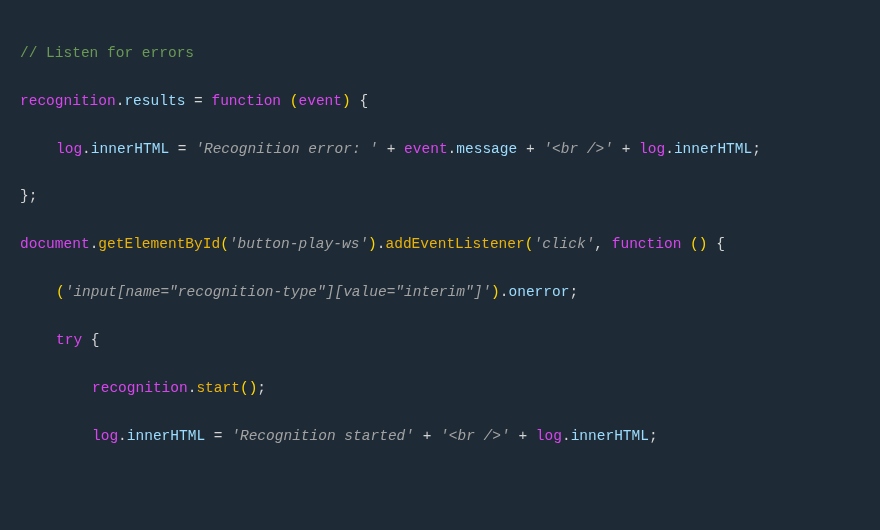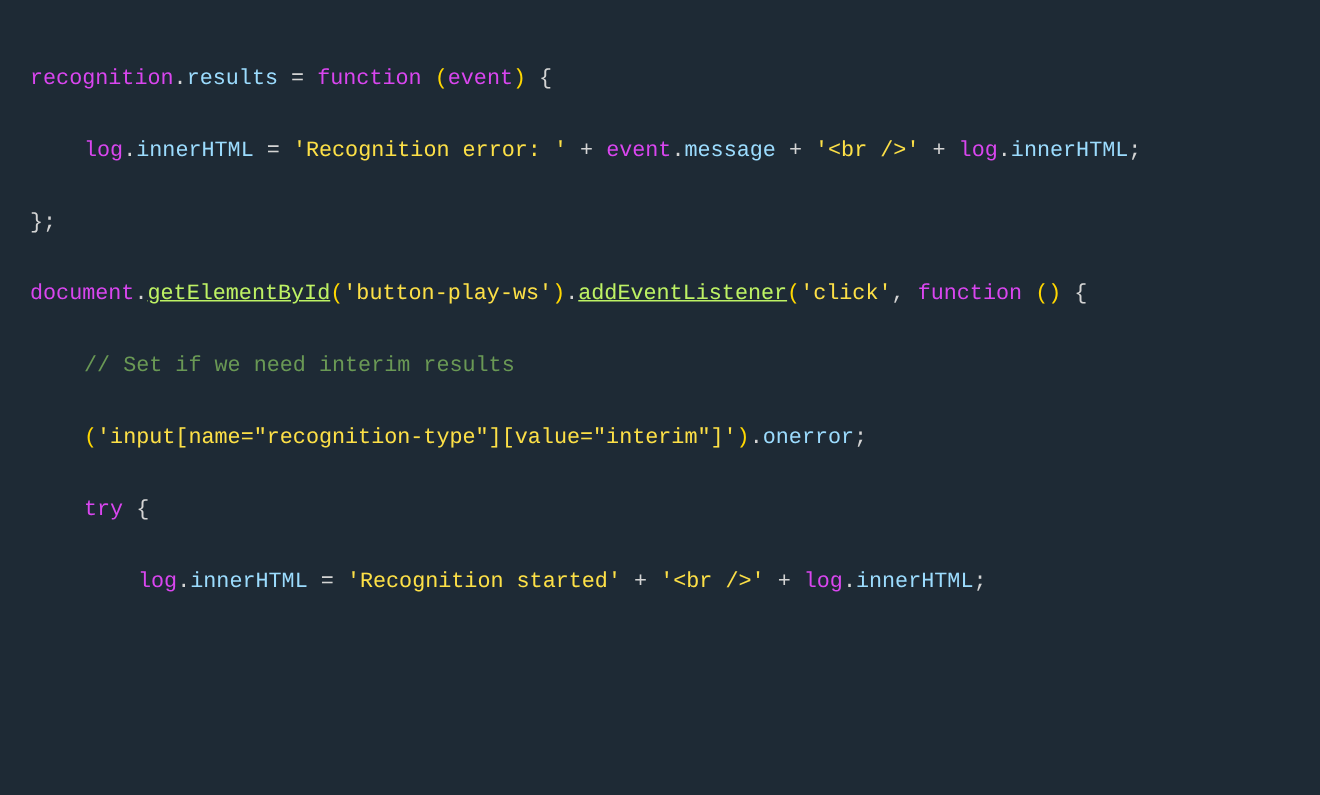--- a/index.html
+++ b/index.html
@@ -11,43 +11,44 @@
       width: 880px;
       height: 530px;
       overflow: hidden;
     }
     .code-block {
       padding: 18px 20px;
       white-space: pre;
       color: #cdd6e0;
     }
     .kw { color: #d946ef; }       
-    .fn { color: #bef264; text-decoration: underline; }       
-    .str { color: #fde047; }      
+    .fn { color: #eab308; }       
+    .str { color: #a3a3a3; font-style: italic; }      
     .prop { color: #9cdcfe; }     
     .op { color: #d4d4d4; }       
     .comment { color: #6a9955; }  
     .paren { color: #ffd700; }
     .plus { color: #d4d4d4; }
     .obj { color: #d946ef; }
     .line { display: block; }
     .indent1 { display: inline-block; width: 36px; }
     .indent2 { display: inline-block; width: 72px; }
   </style>
 </head>
 <body>
 
 <div class="code-block">
+<span class="line"><span class="comment">// Listen for errors</span></span>
 <span class="line"><span class="obj">recognition</span><span class="op">.</span><span class="prop">results</span> <span class="op">=</span> <span class="kw">function</span> <span class="paren">(</span><span class="obj">event</span><span class="paren">)</span> <span class="op">{</span></span>
 <span class="line"><span class="indent1"></span><span class="obj">log</span><span class="op">.</span><span class="prop">innerHTML</span> <span class="op">=</span> <span class="str">'Recognition error: '</span> <span class="plus">+</span> <span class="obj">event</span><span class="op">.</span><span class="prop">message</span> <span class="plus">+</span> <span class="str">'&lt;br /&gt;'</span> <span class="plus">+</span> <span class="obj">log</span><span class="op">.</span><span class="prop">innerHTML</span><span class="op">;</span></span>
 <span class="line"><span class="op">};</span></span>
 <span class="line"><span class="obj">document</span><span class="op">.</span><span class="fn">getElementById</span><span class="paren">(</span><span class="str">'button-play-ws'</span><span class="paren">)</span><span class="op">.</span><span class="fn">addEventListener</span><span class="paren">(</span><span class="str">'click'</span><span class="op">,</span> <span class="kw">function</span> <span class="paren">()</span> <span class="op">{</span></span>
-<span class="line"><span class="indent1"></span><span class="comment">// Set if we need interim results</span></span>
 <span class="line"><span class="indent1"></span><span class="paren">(</span><span class="str">'input[name="recognition-type"][value="interim"]'</span><span class="paren">)</span><span class="op">.</span><span class="prop">onerror</span><span class="op">;</span></span>
 <span class="line"><span class="indent1"></span><span class="kw">try</span> <span class="op">{</span></span>
+<span class="line"><span class="indent2"></span><span class="obj">recognition</span><span class="op">.</span><span class="fn">start</span><span class="paren">()</span><span class="op">;</span></span>
 <span class="line"><span class="indent2"></span><span class="obj">log</span><span class="op">.</span><span class="prop">innerHTML</span> <span class="op">=</span> <span class="str">'Recognition started'</span> <span class="plus">+</span> <span class="str">'&lt;br /&gt;'</span> <span class="plus">+</span> <span class="obj">log</span><span class="op">.</span><span class="prop">innerHTML</span><span class="op">;</span></span>
 
 
 
 
 
 
 
 
 </div>

